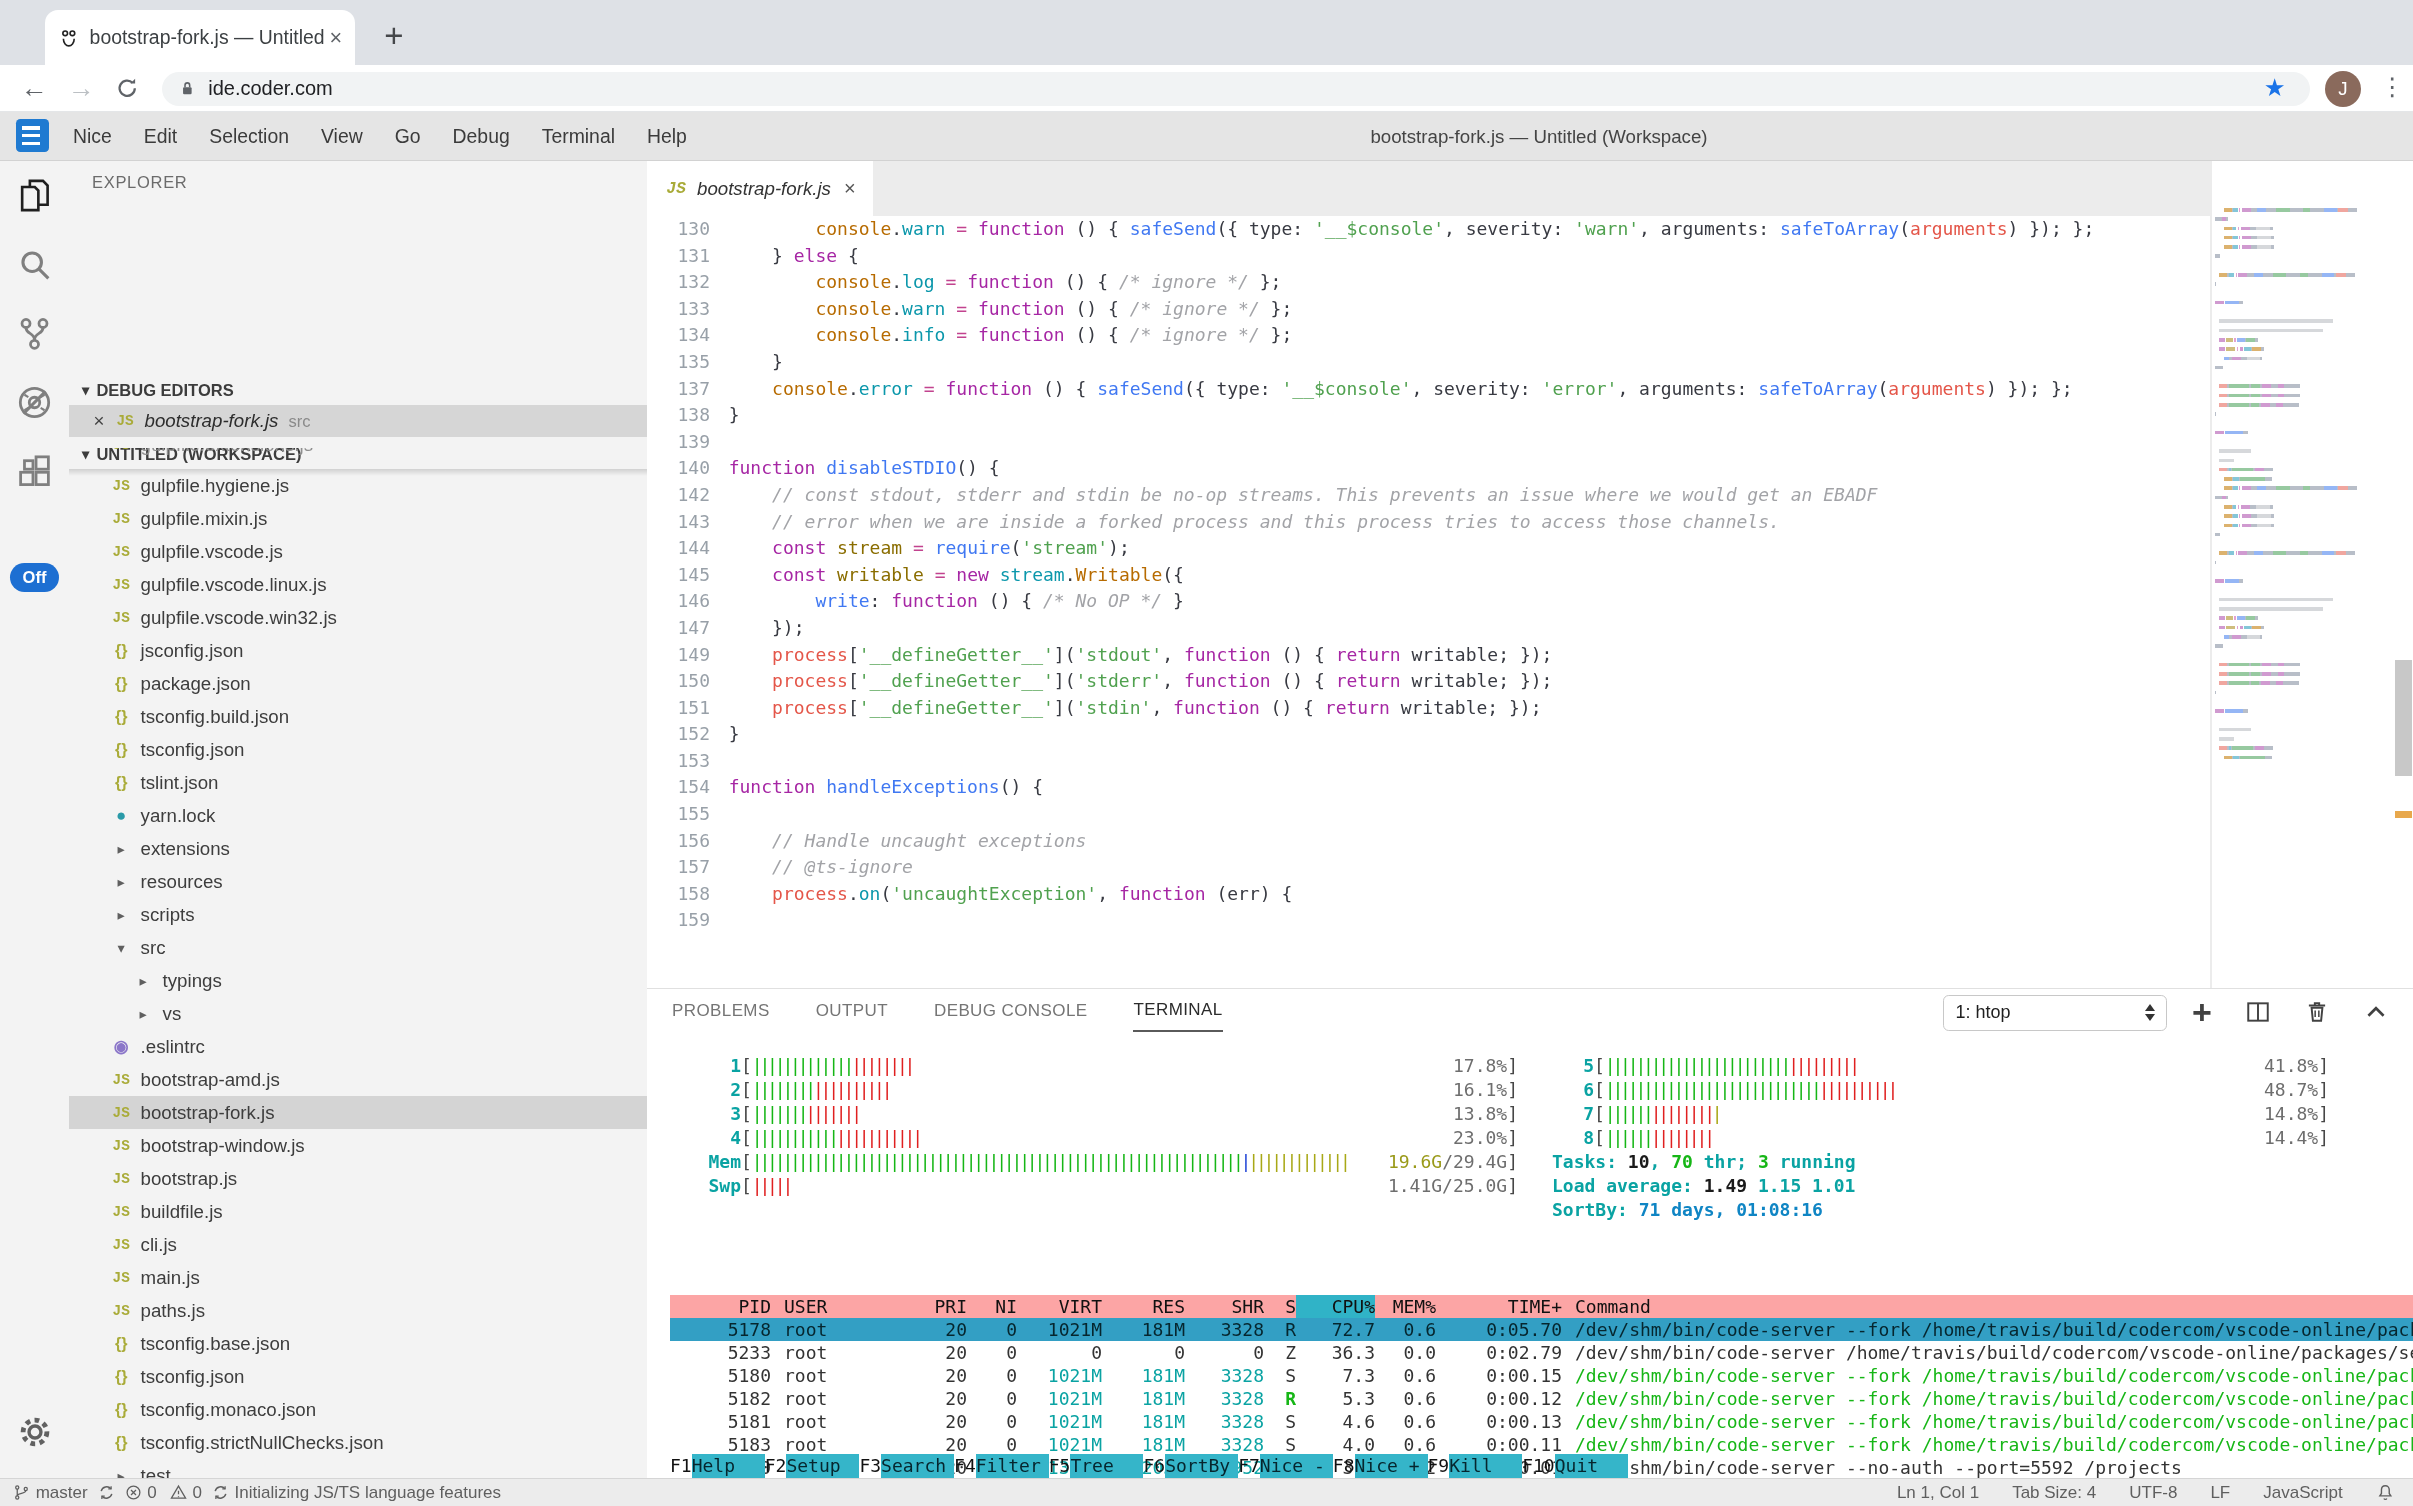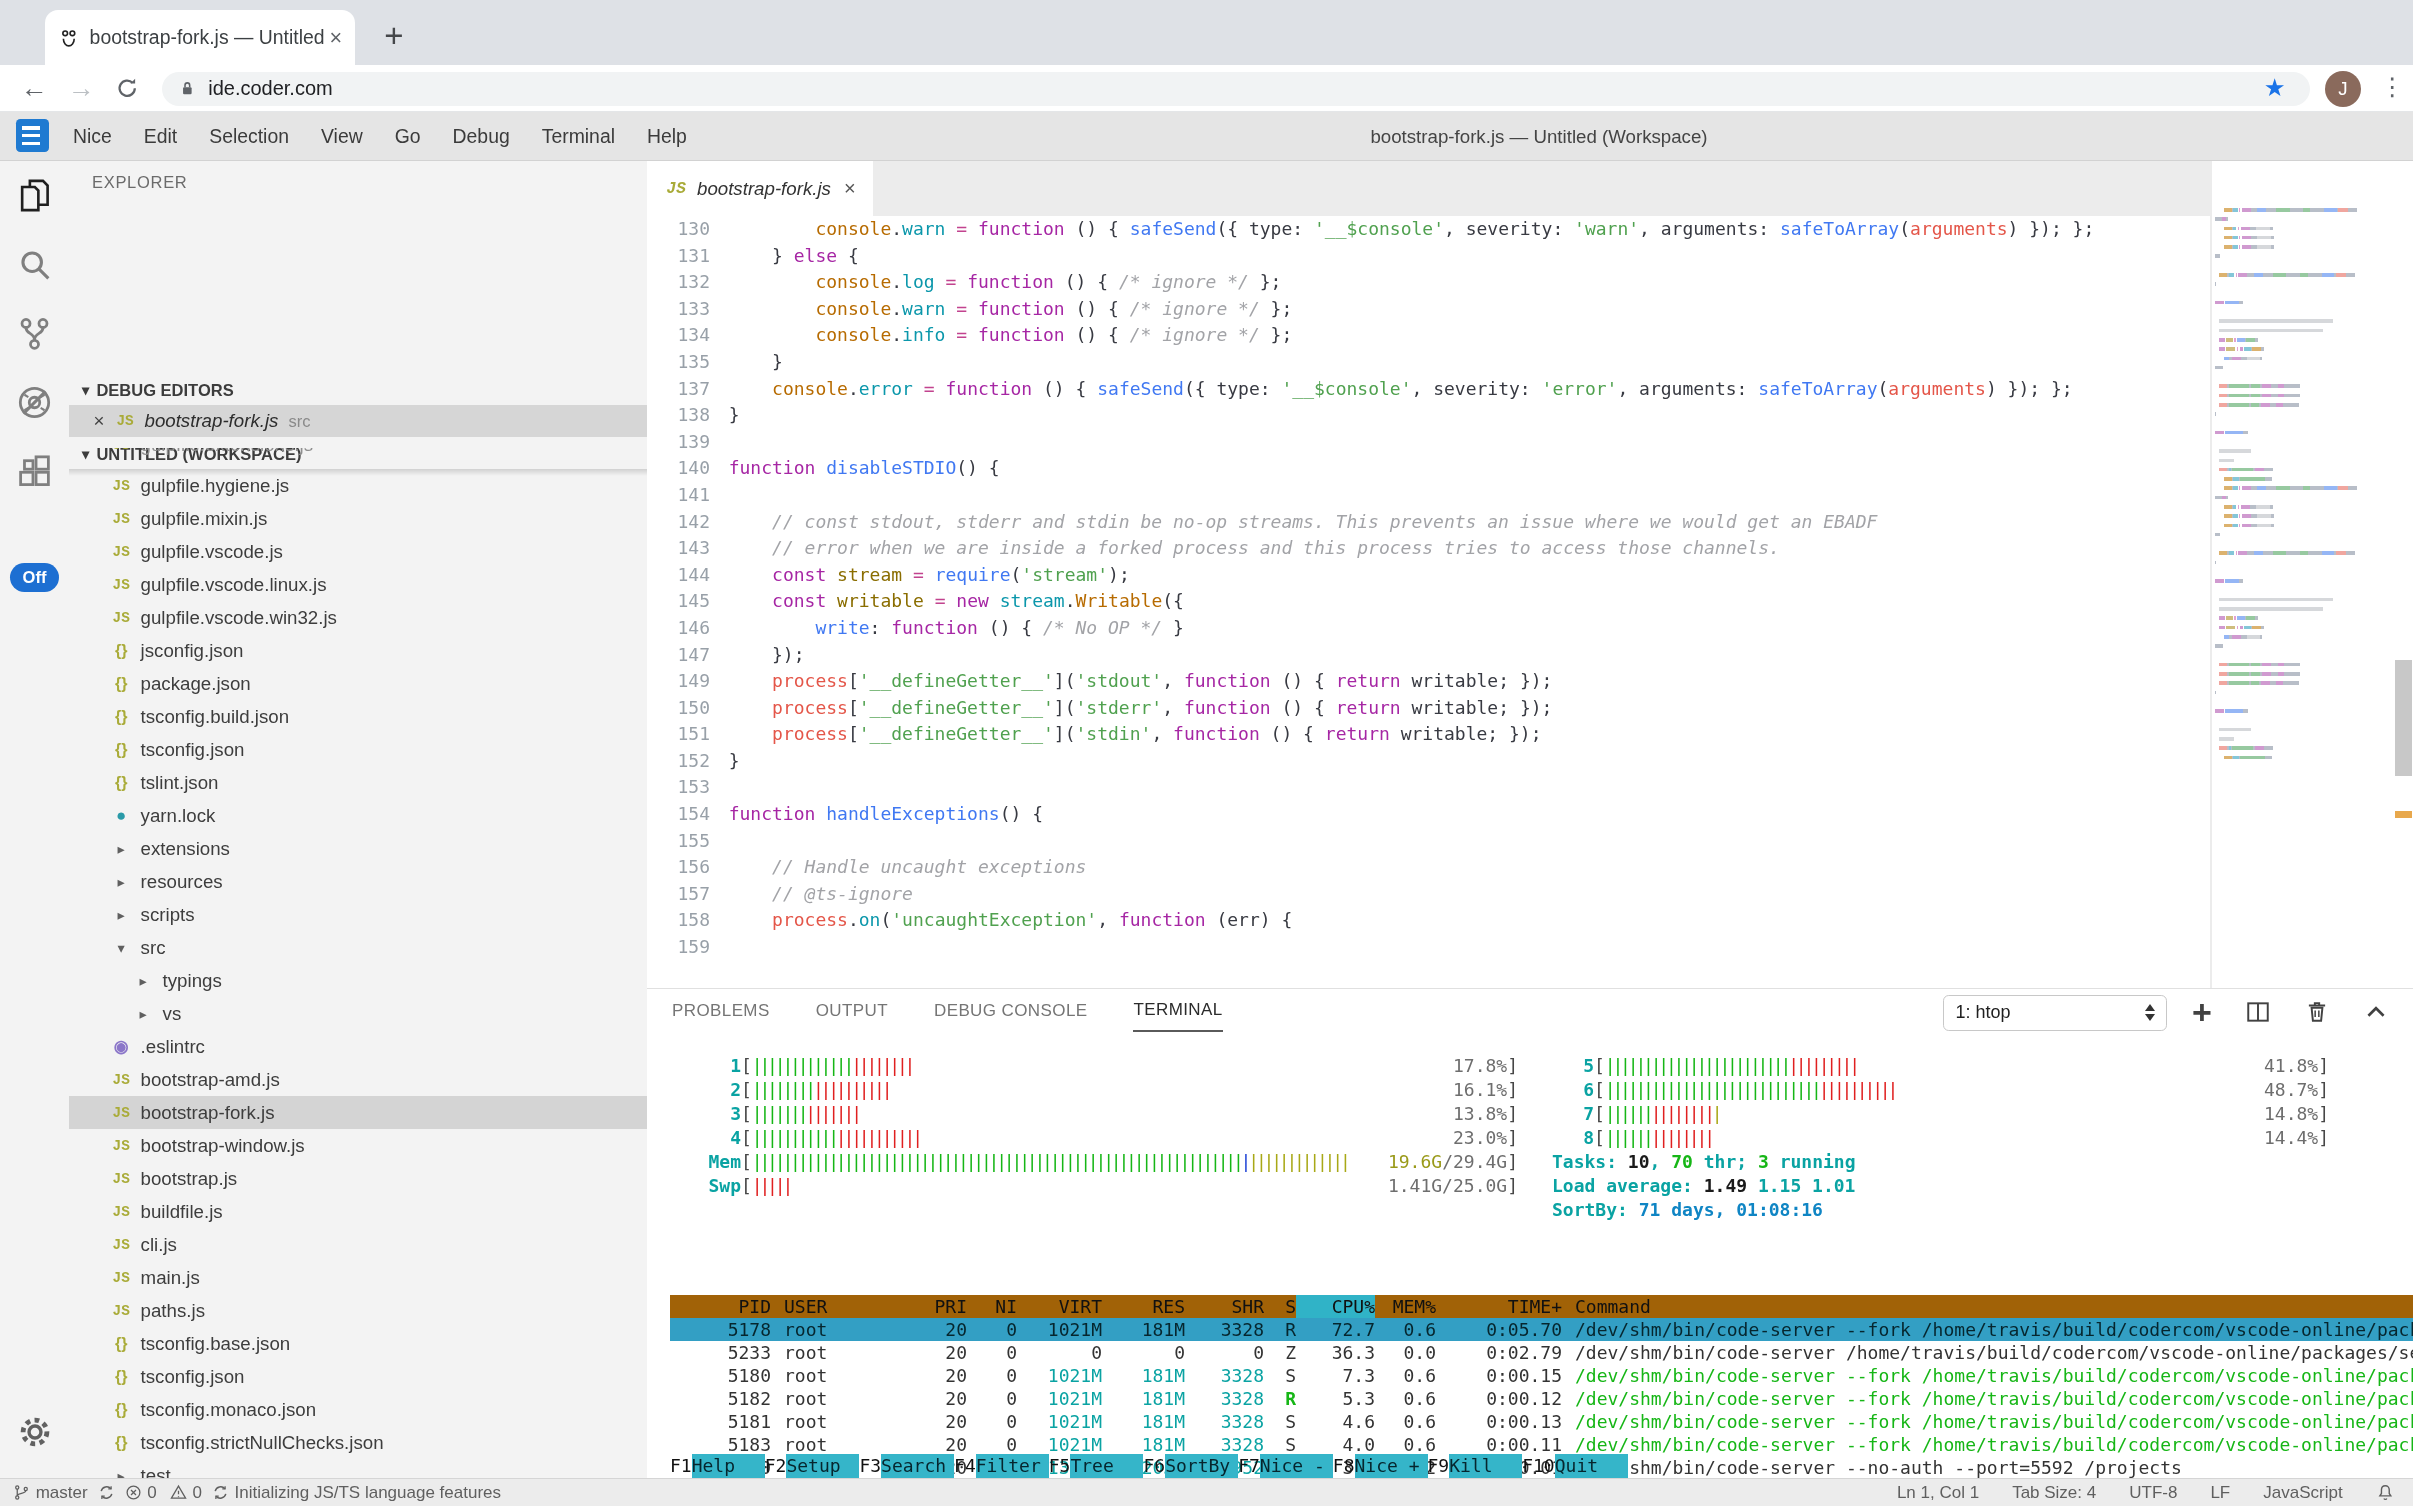--- a/index.html
+++ b/index.html
@@ -118,21 +118,21 @@
   .mlbl{color:#0aa3a3;font-weight:bold;width:42px;text-align:right;flex:none;}
   .mbr{color:#474747;}
   .mbars{letter-spacing:-3.2px;overflow:hidden;white-space:nowrap;}
   .bg{color:#16b616}.br{color:#e02020}.by{color:#a8a817}.bb{color:#2246d6}
   .mval{margin-left:auto;color:#6e6e6e;white-space:pre;}
   .vy{color:#9a9a19}.vd{color:#6e6e6e}
   .hl-lbl{color:#0aa3a3;font-weight:bold}.hl-b{color:#1a1a1a;font-weight:bold}
   .hl-g{color:#16b616;font-weight:bold}.hl-c{color:#0aa3a3;font-weight:bold}.hl-bb{color:#0f85c4;font-weight:bold}
   .ptable{position:absolute;left:23px;right:0;top:261px;}
   .prow{display:flex;height:23px;line-height:23px;white-space:pre;overflow:hidden;}
-  .prow.hdr{background:#a16207;color:#111;}
+  .prow.hdr{background:#fca5a5;color:#111;}
   .prow.sel{background:#339fc4;color:#06262e;}
   .pc{flex:none;overflow:hidden;}
   .c-pid{width:101px;text-align:right}.c-user{width:115px;padding-left:13px}.c-pri{width:68px;text-align:right}
   .c-ni{width:50px;text-align:right}.c-virt{width:85px;text-align:right}.c-res{width:83px;text-align:right}
   .c-shr{width:79px;text-align:right}.c-s{width:32px;text-align:right}.c-cpu{width:79px;text-align:right}
   .c-mem{width:61px;text-align:right}.c-time{width:126px;text-align:right}
   .c-cmd{flex:1;padding-left:13px;white-space:pre;overflow:hidden;}
   .hdr .c-cpu{background:#30b3c7;}
   .cmd-green{color:#16b616}.cy{color:#0aa3a3}.sg{color:#16b616;font-weight:bold}
   .fbar{position:absolute;left:23px;bottom:0;height:24px;display:flex;font-family:"DejaVu Sans Mono",monospace;
@@ -434,21 +434,20 @@
         <div class="cline"><span class="lnum">130</span><span class="ltxt"><span class="tk-p">        </span><span class="tk-prop">console</span><span class="tk-p">.</span><span class="tk-meth">warn</span><span class="tk-p"> </span><span class="tk-op">=</span><span class="tk-p"> </span><span class="tk-kw">function</span><span class="tk-p"> () { </span><span class="tk-fn">safeSend</span><span class="tk-p">({ type: </span><span class="tk-str">'__$console'</span><span class="tk-p">, severity: </span><span class="tk-str">'warn'</span><span class="tk-p">, arguments: </span><span class="tk-fn">safeToArray</span><span class="tk-p">(</span><span class="tk-red">arguments</span><span class="tk-p">) }); };</span></span></div>
         <div class="cline"><span class="lnum">131</span><span class="ltxt"><span class="tk-p">    } </span><span class="tk-kw">else</span><span class="tk-p"> {</span></span></div>
         <div class="cline"><span class="lnum">132</span><span class="ltxt"><span class="tk-p">        </span><span class="tk-prop">console</span><span class="tk-p">.</span><span class="tk-meth">log</span><span class="tk-p"> </span><span class="tk-op">=</span><span class="tk-p"> </span><span class="tk-kw">function</span><span class="tk-p"> () { </span><span class="tk-cmt">/* ignore */</span><span class="tk-p"> };</span></span></div>
         <div class="cline"><span class="lnum">133</span><span class="ltxt"><span class="tk-p">        </span><span class="tk-prop">console</span><span class="tk-p">.</span><span class="tk-meth">warn</span><span class="tk-p"> </span><span class="tk-op">=</span><span class="tk-p"> </span><span class="tk-kw">function</span><span class="tk-p"> () { </span><span class="tk-cmt">/* ignore */</span><span class="tk-p"> };</span></span></div>
         <div class="cline"><span class="lnum">134</span><span class="ltxt"><span class="tk-p">        </span><span class="tk-prop">console</span><span class="tk-p">.</span><span class="tk-meth">info</span><span class="tk-p"> </span><span class="tk-op">=</span><span class="tk-p"> </span><span class="tk-kw">function</span><span class="tk-p"> () { </span><span class="tk-cmt">/* ignore */</span><span class="tk-p"> };</span></span></div>
         <div class="cline"><span class="lnum">135</span><span class="ltxt"><span class="tk-p">    }</span></span></div>
         <div class="cline"><span class="lnum">137</span><span class="ltxt"><span class="tk-p">    </span><span class="tk-prop">console</span><span class="tk-p">.</span><span class="tk-meth">error</span><span class="tk-p"> </span><span class="tk-op">=</span><span class="tk-p"> </span><span class="tk-kw">function</span><span class="tk-p"> () { </span><span class="tk-fn">safeSend</span><span class="tk-p">({ type: </span><span class="tk-str">'__$console'</span><span class="tk-p">, severity: </span><span class="tk-str">'error'</span><span class="tk-p">, arguments: </span><span class="tk-fn">safeToArray</span><span class="tk-p">(</span><span class="tk-red">arguments</span><span class="tk-p">) }); };</span></span></div>
         <div class="cline"><span class="lnum">138</span><span class="ltxt"><span class="tk-p">}</span></span></div>
         <div class="cline"><span class="lnum">139</span><span class="ltxt"></span></div>
         <div class="cline"><span class="lnum">140</span><span class="ltxt"><span class="tk-kw">function</span><span class="tk-p"> </span><span class="tk-fn">disableSTDIO</span><span class="tk-p">() {</span></span></div>
-        <div class="cline"><span class="lnum">141</span><span class="ltxt"></span></div>
         <div class="cline"><span class="lnum">142</span><span class="ltxt"><span class="tk-p">    </span><span class="tk-cmt">// const stdout, stderr and stdin be no-op streams. This prevents an issue where we would get an EBADF</span></span></div>
         <div class="cline"><span class="lnum">143</span><span class="ltxt"><span class="tk-p">    </span><span class="tk-cmt">// error when we are inside a forked process and this process tries to access those channels.</span></span></div>
         <div class="cline"><span class="lnum">144</span><span class="ltxt"><span class="tk-p">    </span><span class="tk-kw">const</span><span class="tk-p"> </span><span class="tk-var">stream</span><span class="tk-p"> </span><span class="tk-op">=</span><span class="tk-p"> </span><span class="tk-fn">require</span><span class="tk-p">(</span><span class="tk-str">'stream'</span><span class="tk-p">);</span></span></div>
         <div class="cline"><span class="lnum">145</span><span class="ltxt"><span class="tk-p">    </span><span class="tk-kw">const</span><span class="tk-p"> </span><span class="tk-var">writable</span><span class="tk-p"> </span><span class="tk-op">=</span><span class="tk-p"> </span><span class="tk-kw">new</span><span class="tk-p"> </span><span class="tk-meth">stream</span><span class="tk-p">.</span><span class="tk-prop">Writable</span><span class="tk-p">({</span></span></div>
         <div class="cline"><span class="lnum">146</span><span class="ltxt"><span class="tk-p">        </span><span class="tk-fn">write</span><span class="tk-p">: </span><span class="tk-kw">function</span><span class="tk-p"> () { </span><span class="tk-cmt">/* No OP */</span><span class="tk-p"> }</span></span></div>
         <div class="cline"><span class="lnum">147</span><span class="ltxt"><span class="tk-p">    });</span></span></div>
         <div class="cline"><span class="lnum">149</span><span class="ltxt"><span class="tk-p">    </span><span class="tk-red">process</span><span class="tk-p">[</span><span class="tk-str">'__defineGetter__'</span><span class="tk-p">](</span><span class="tk-str">'stdout'</span><span class="tk-p">, </span><span class="tk-kw">function</span><span class="tk-p"> () { </span><span class="tk-kw">return</span><span class="tk-p"> writable; });</span></span></div>
         <div class="cline"><span class="lnum">150</span><span class="ltxt"><span class="tk-p">    </span><span class="tk-red">process</span><span class="tk-p">[</span><span class="tk-str">'__defineGetter__'</span><span class="tk-p">](</span><span class="tk-str">'stderr'</span><span class="tk-p">, </span><span class="tk-kw">function</span><span class="tk-p"> () { </span><span class="tk-kw">return</span><span class="tk-p"> writable; });</span></span></div>
         <div class="cline"><span class="lnum">151</span><span class="ltxt"><span class="tk-p">    </span><span class="tk-red">process</span><span class="tk-p">[</span><span class="tk-str">'__defineGetter__'</span><span class="tk-p">](</span><span class="tk-str">'stdin'</span><span class="tk-p">, </span><span class="tk-kw">function</span><span class="tk-p"> () { </span><span class="tk-kw">return</span><span class="tk-p"> writable; });</span></span></div>
         <div class="cline"><span class="lnum">152</span><span class="ltxt"><span class="tk-p">}</span></span></div>

